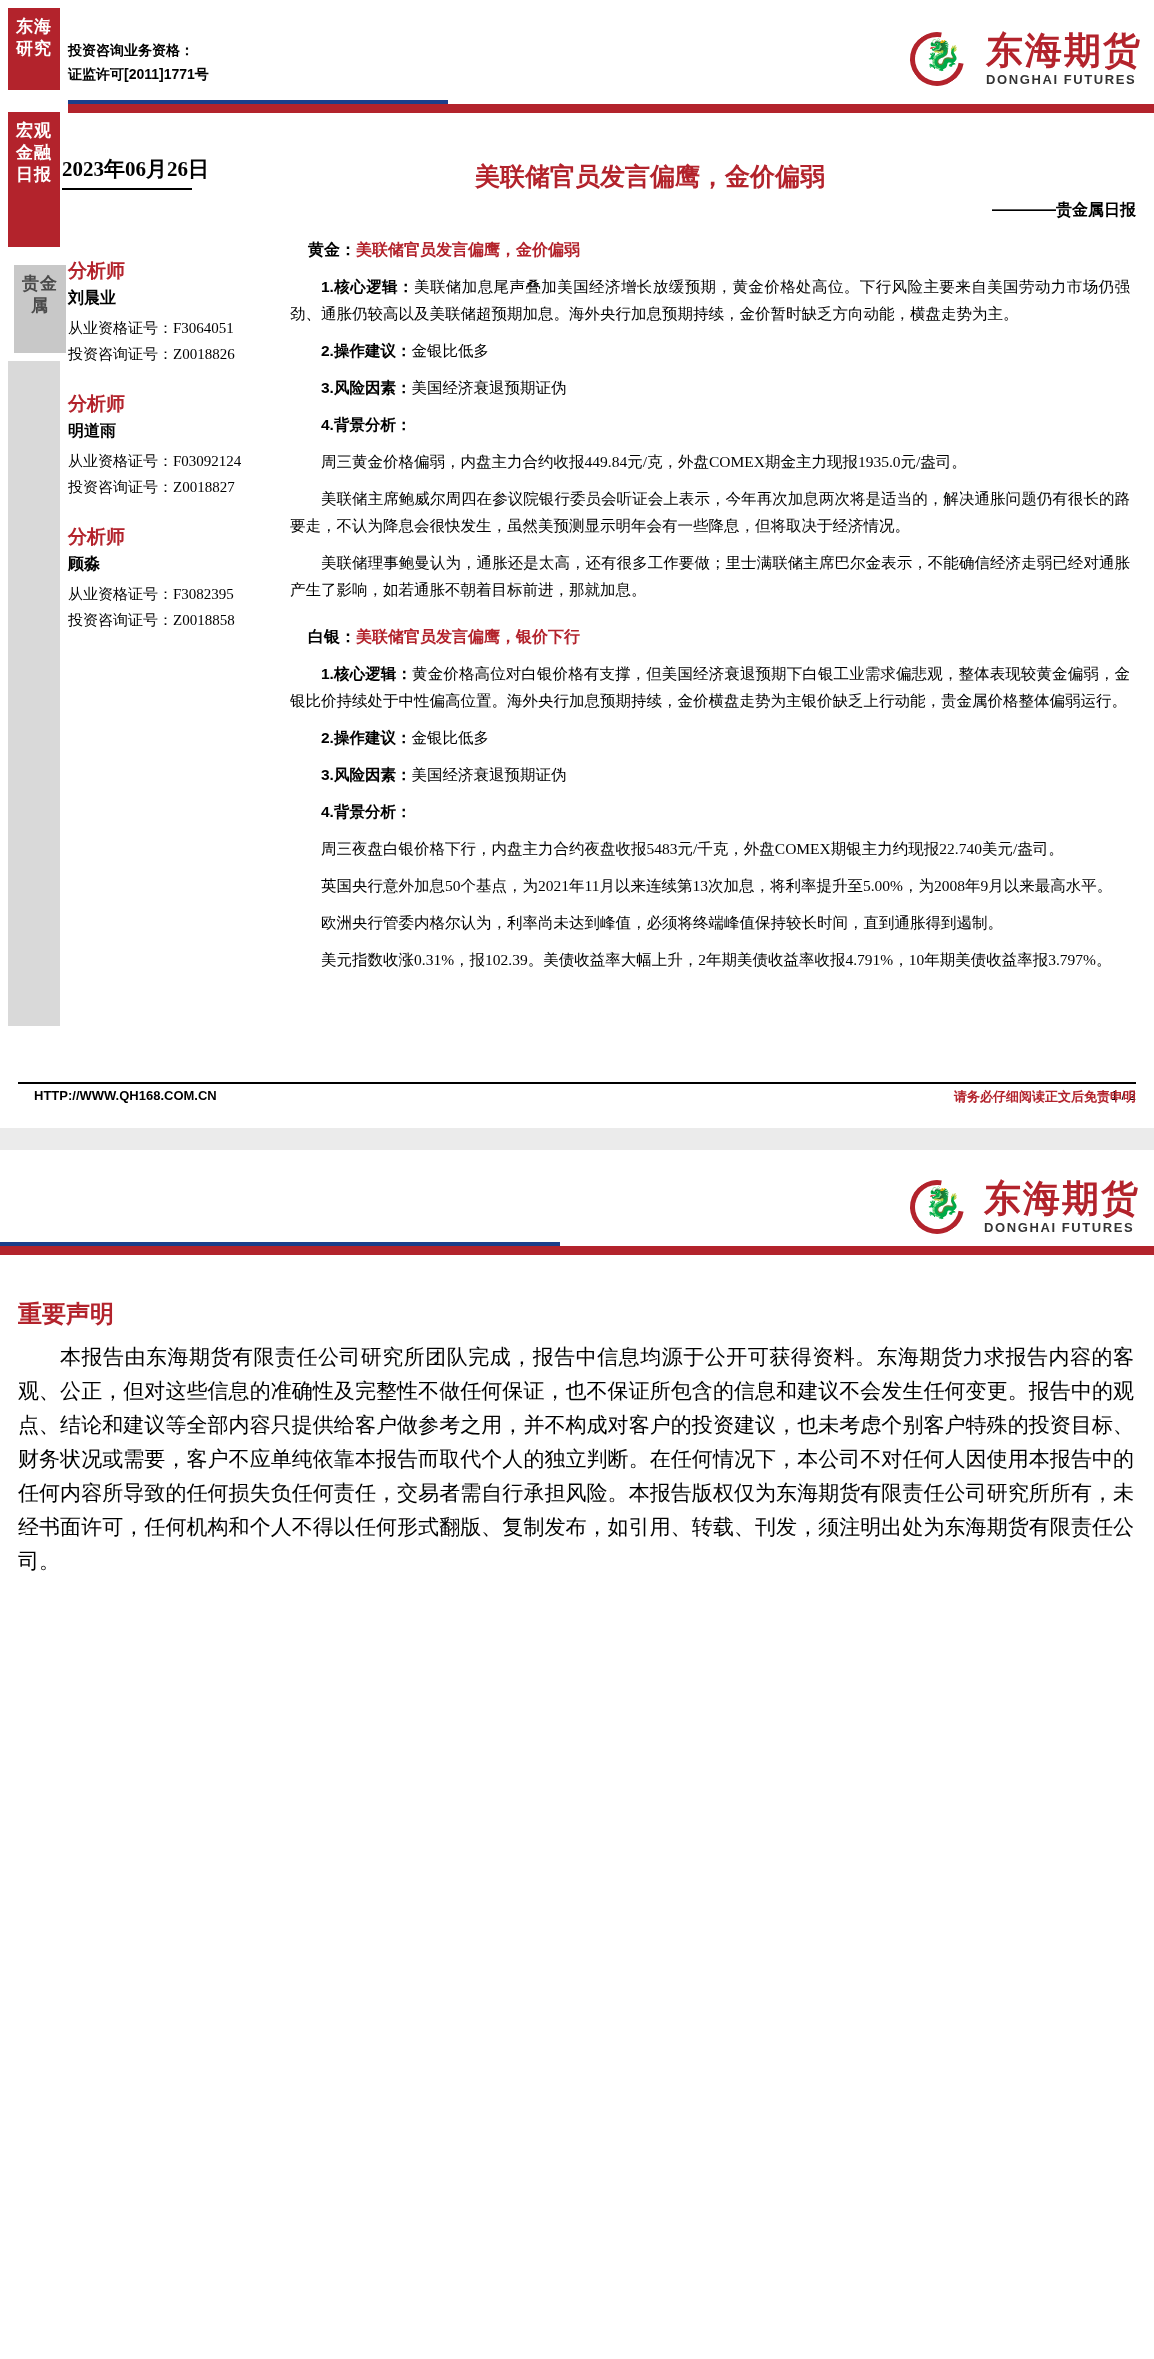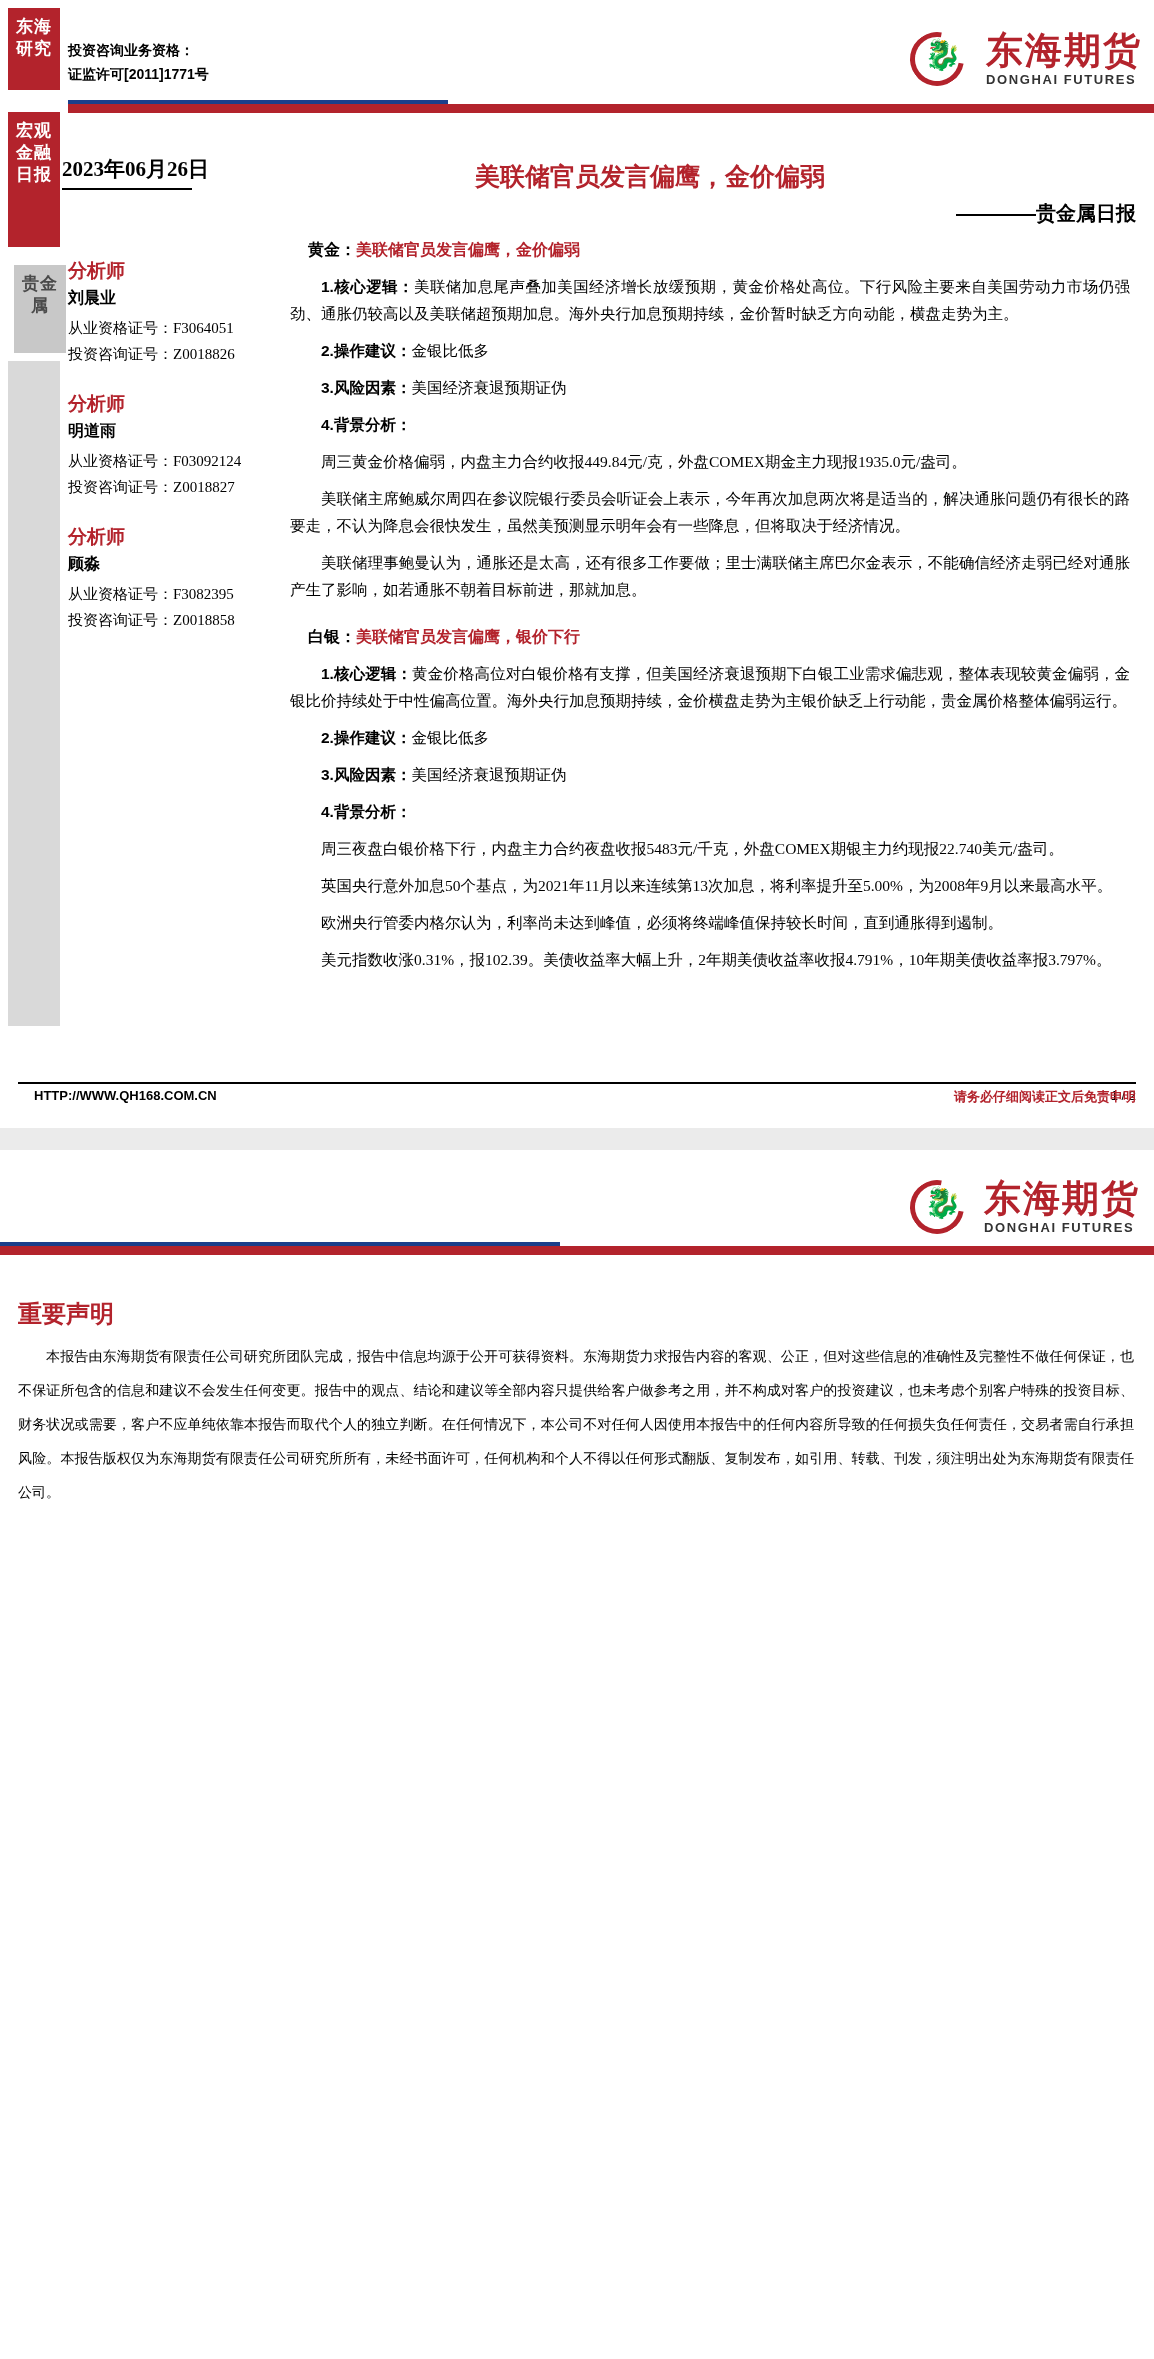--- a/index.html
+++ b/index.html
@@ -72,21 +72,21 @@
   }
   .date:after { content:""; display:block; width:130px; height:2px; background:#000; margin-top:5px; }
 
   .title-main {
     position:absolute; left:300px; top:160px; width:700px; text-align:center;
     font-family:"Liberation Sans", sans-serif; font-weight:bold;
     font-size:25px; color:#b3232c;
   }
   .title-sub {
     position:absolute; right:18px; top:200px;
-    font-family:"Liberation Sans", sans-serif; font-weight:bold; font-size:20px;
+    font-family:"Liberation Sans", sans-serif; font-weight:bold; font-size:16px;
   }
 
   .analysts { position:absolute; left:68px; top:258px; width:200px; }
   .an-block { margin-bottom:24px; }
   .an-role {
     font-family:"Liberation Sans", sans-serif; font-weight:bold; font-size:19px;
     color:#b3232c; margin-bottom:4px;
   }
   .an-name {
     font-family:"Liberation Sans", sans-serif; font-weight:bold; font-size:16px;
@@ -126,21 +126,21 @@
   .p2-bar { position:absolute; left:0; right:0; top:96px; height:9px; background:#b3232c; }
   .p2-bar-blue { position:absolute; left:0; top:92px; width:560px; height:5px; background:#1b3f8b; }
 
   .p2-head {
     position:absolute; left:18px; top:148px;
     font-family:"Liberation Sans", sans-serif; font-weight:bold; font-size:24px;
     color:#b3232c;
   }
   .p2-body { position:absolute; left:18px; right:20px; top:190px; }
   .p2-body p {
-    font-size:14px; line-height:34px; text-align:justify; text-indent:2em; margin:0;
+    font-size:21px; line-height:34px; text-align:justify; text-indent:2em; margin:0;
   }
 </style>
 </head>
 <body>
 
 <div class="page page1">
 
   <div class="left-rail">
     <div class="rail-block red1">东海研究</div>
     <div class="rail-block red2">宏观金融日报</div>

